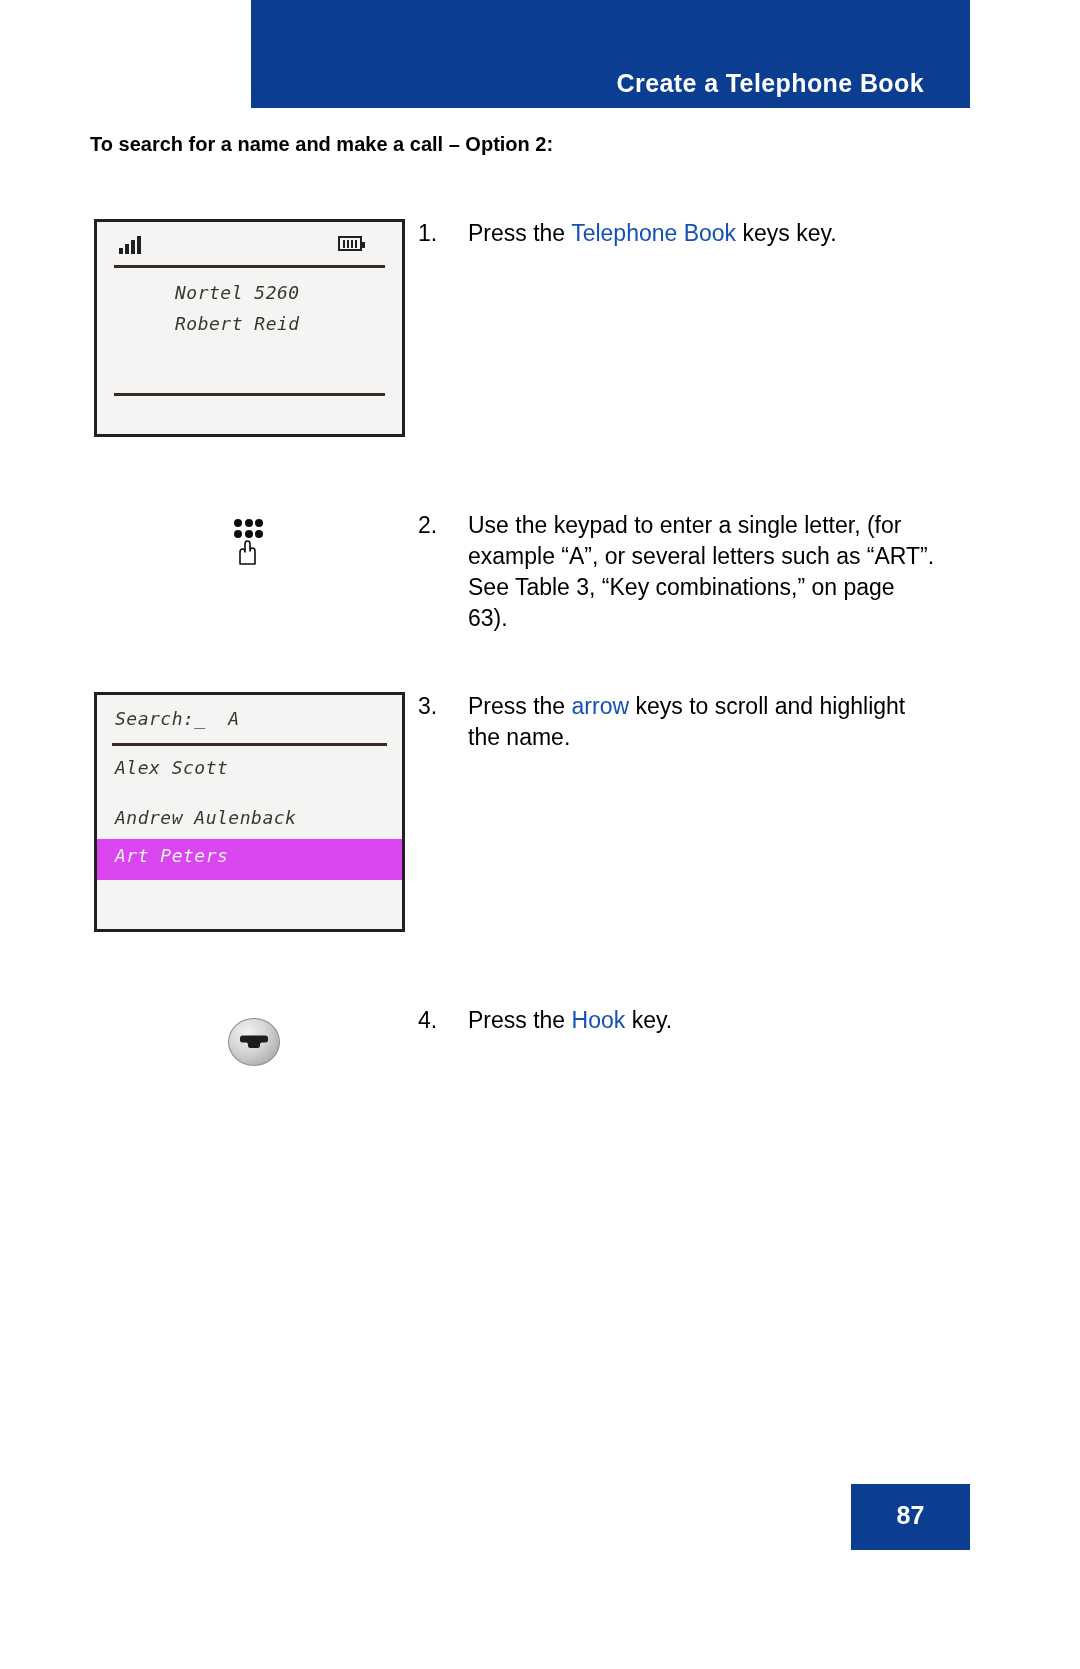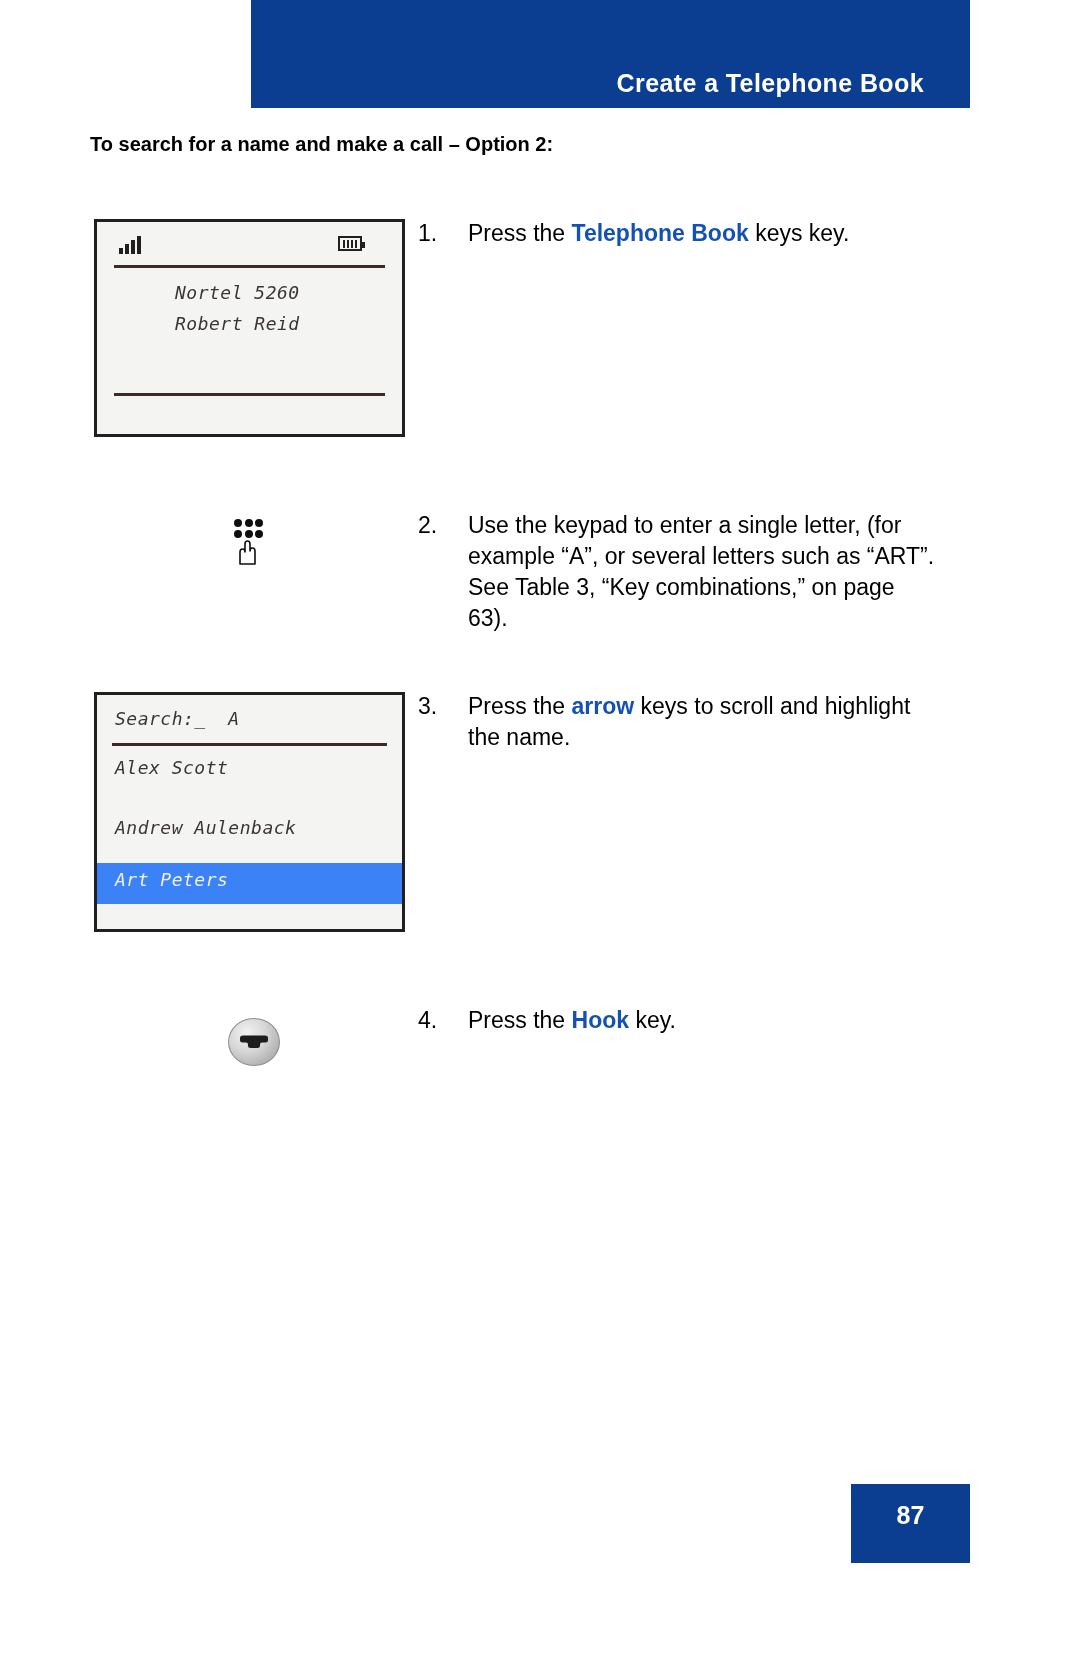--- a/index.html
+++ b/index.html
@@ -227,22 +227,22 @@
     width: 100%;
     height: 41px;
   }
   .list-item-row .item-label {
     position: absolute;
     left: 18px;
     top: 6px;
     white-space: pre;
   }
   #s2-item-0 { top: 56px; }
-  #s2-item-1 { top: 116px; }
-  #s2-item-2 { top: 144px; background: #3b82f6; margin-top: 24px; }
+  #s2-item-1 { top: 106px; }
+  #s2-item-2 { top: 144px; background: #d946ef; }
   #s2-item-2 .item-label { color: #f2f2f2; }
 
   #s2-softkeys { top: 192px; }
 
   .updown-icon {
     position: relative;
     width: 13px;
     height: 28px;
   }
   .updown-icon::before,
@@ -330,34 +330,34 @@
     color: #000000;
     line-height: 31px;
   }
   .step .step-number {
     width: 50px;
     flex: none;
   }
   .step .step-text {
     max-width: 470px;
   }
-  .kw { color: #1451b4; font-weight: bold; }
+  .kw { color: #1451b4; font-weight: normal; }
 
   #step-1 { left: 418px; top: 218px; }
   #step-2 { left: 418px; top: 510px; }
   #step-3 { left: 418px; top: 691px; }
   #step-4 { left: 418px; top: 1005px; }
 
   
   .footer-bar {
     position: absolute;
     left: 851px;
     top: 1484px;
     width: 119px;
-    height: 79px;
+    height: 66px;
     background: #0b3d91;
   }
   .footer-bar .page-number {
     position: absolute;
     left: 0;
     right: 0;
     top: 17px;
     text-align: center;
     color: #ffffff;
     font-size: 25px;

